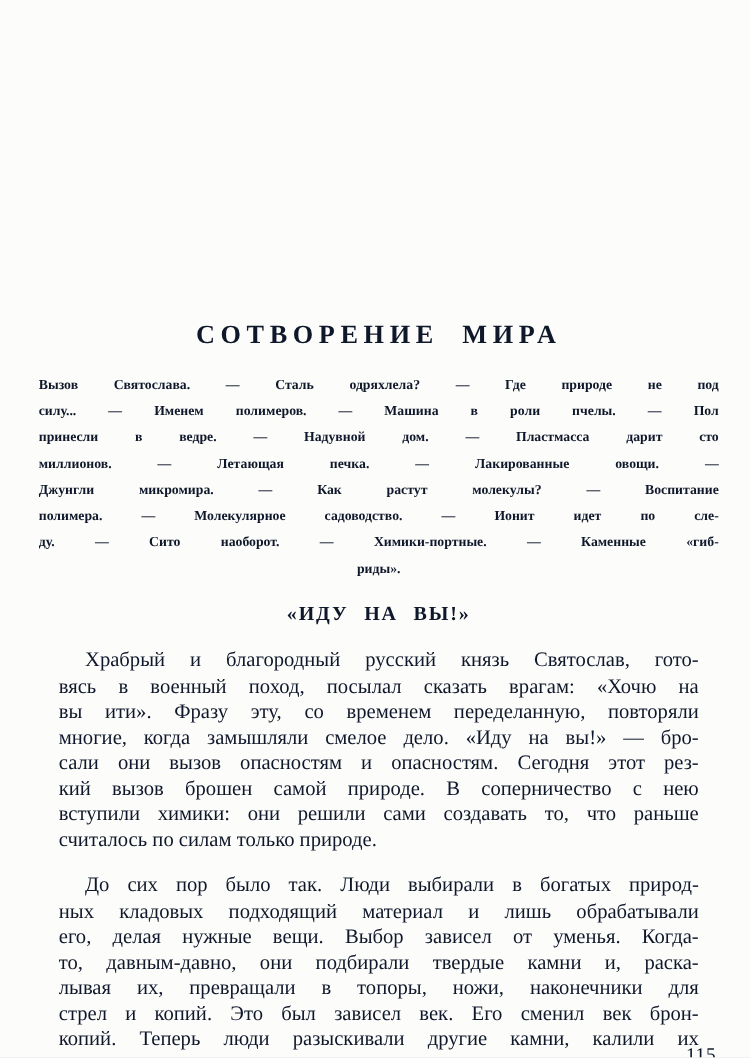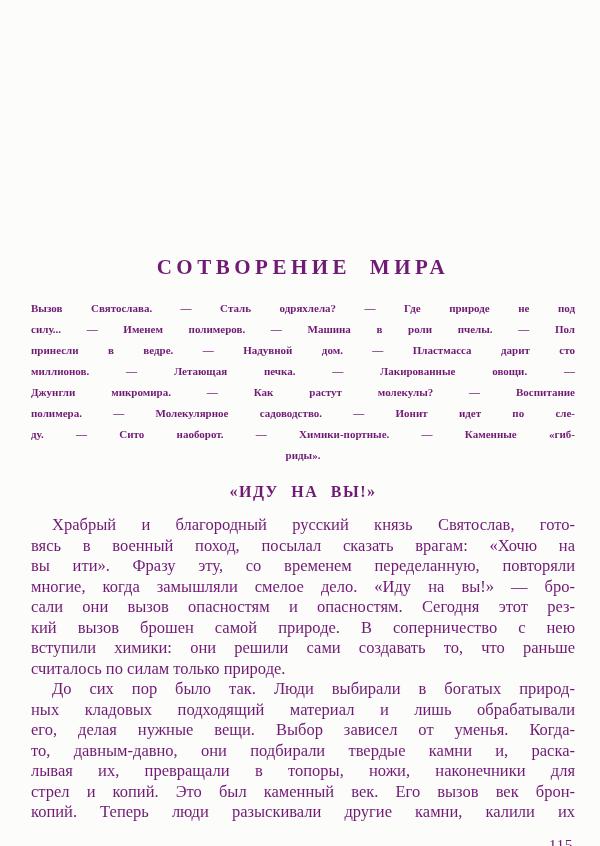--- a/index.html
+++ b/index.html
@@ -6,21 +6,21 @@
     margin: 0;
     padding: 0;
     background: #e8e8e6;
   }
   .page {
     position: relative;
     width: 600px;
     height: 846px;
     margin: 0 auto;
     background: #fcfcfa;
-    color: #701a75;
+    color: #0f172a;
     font-family: "Liberation Serif", "DejaVu Serif", serif;
     overflow: hidden;
     box-sizing: border-box;
     padding: 254px 25px 0 31px;
   }
   .title {
     margin: 0;
     font-size: 21px;
     font-weight: bold;
     text-align: center;
@@ -42,21 +42,21 @@
     text-align: center;
     letter-spacing: 1.5px;
     word-spacing: 7px;
     line-height: 20px;
   }
   .body {
     margin-top: 13px;
     font-size: 16.5px;
     line-height: 20.5px;
   }
-  .para { margin: 0; }
+  .para { margin: 16px; }
   .line {
     text-align: justify;
     text-align-last: justify;
   }
   .line.indent { text-indent: 21px; }
   .line.last-left   { text-align-last: left; }
   .line.last-center { text-align: center; text-align-last: center; }
   .line.last-justify{ text-align-last: justify; }
   .folio {
     position: absolute;
@@ -95,19 +95,19 @@
         <div class="line">кий вызов брошен самой природе. В соперничество с нею</div>
         <div class="line">вступили химики: они решили сами создавать то, что раньше</div>
         <div class="line last-left">считалось по силам только природе.</div>
       </div>
       <div class="para">
         <div class="line indent">До сих пор было так. Люди выбирали в богатых природ-</div>
         <div class="line">ных кладовых подходящий материал и лишь обрабатывали</div>
         <div class="line">его, делая нужные вещи. Выбор зависел от уменья. Когда-</div>
         <div class="line">то, давным-давно, они подбирали твердые камни и, раска-</div>
         <div class="line">лывая их, превращали в топоры, ножи, наконечники для</div>
-        <div class="line">стрел и копий. Это был каменный век. Его вызов век брон-</div>
+        <div class="line">стрел и копий. Это был зависел век. Его сменил век брон-</div>
         <div class="line last-justify">копий. Теперь люди разыскивали другие камни, калили их</div>
       </div>
     </div>
 
   <div class="folio">115</div>
 </div>
 
 </body></html>

